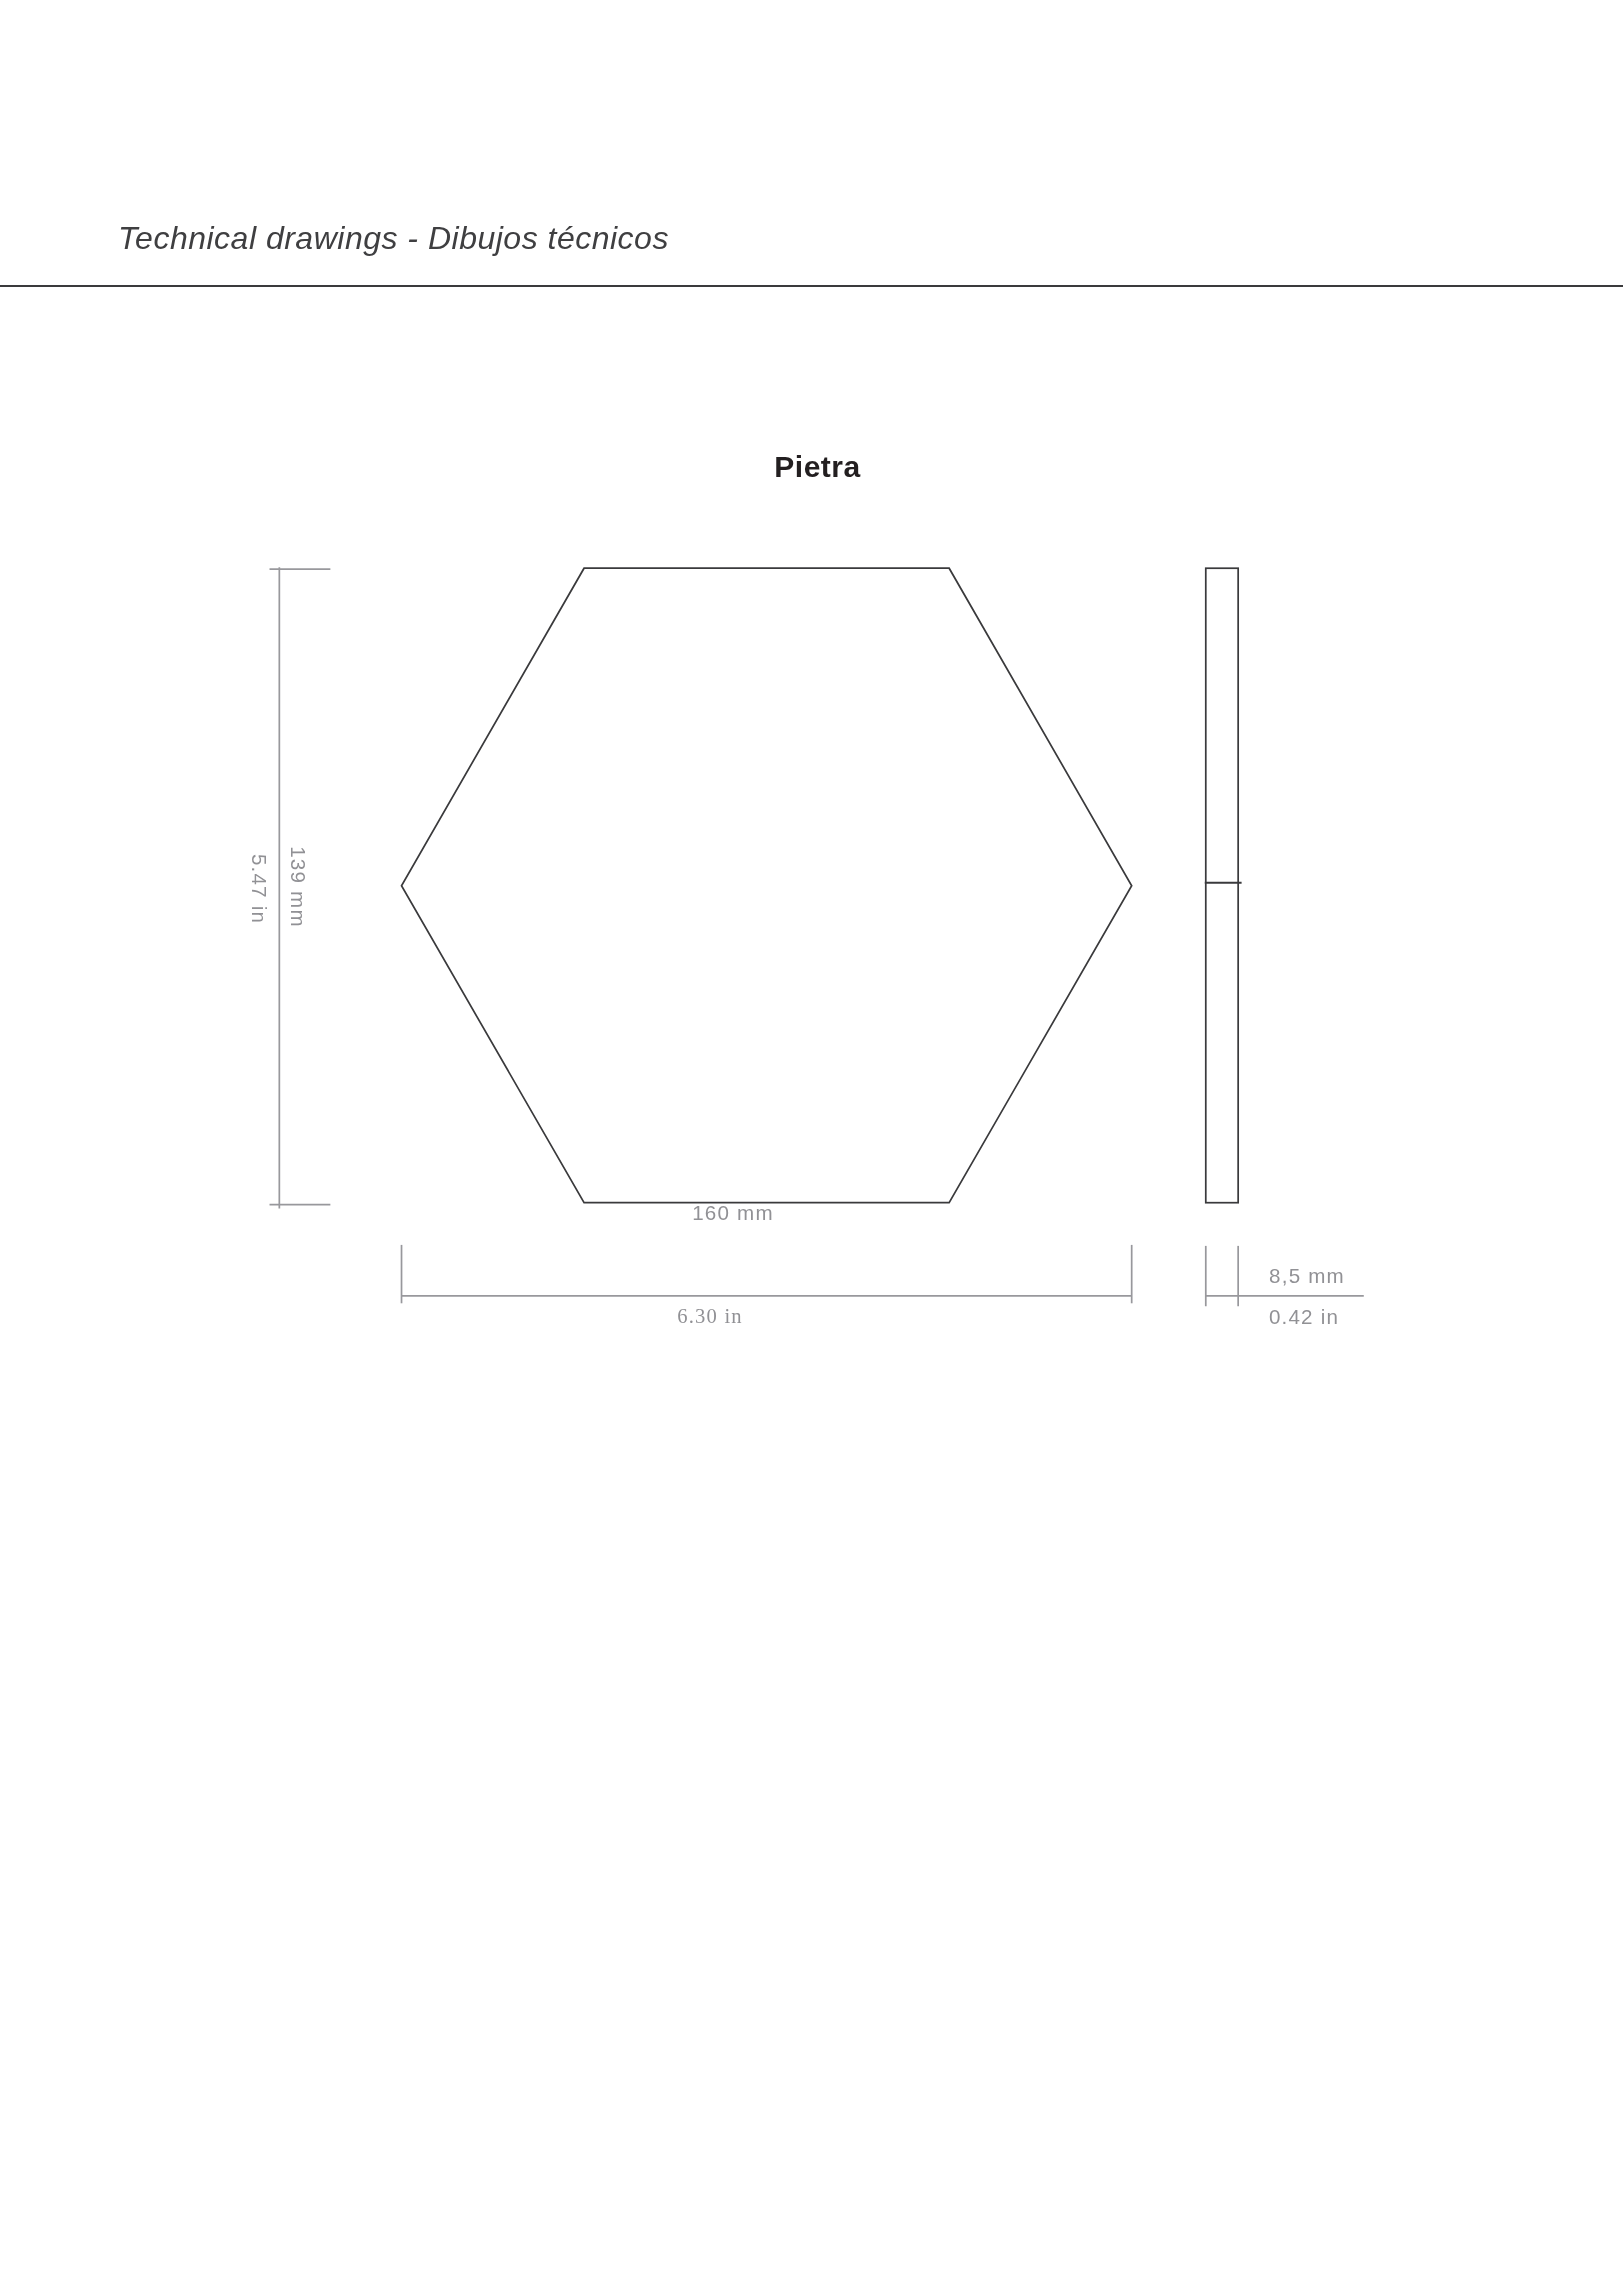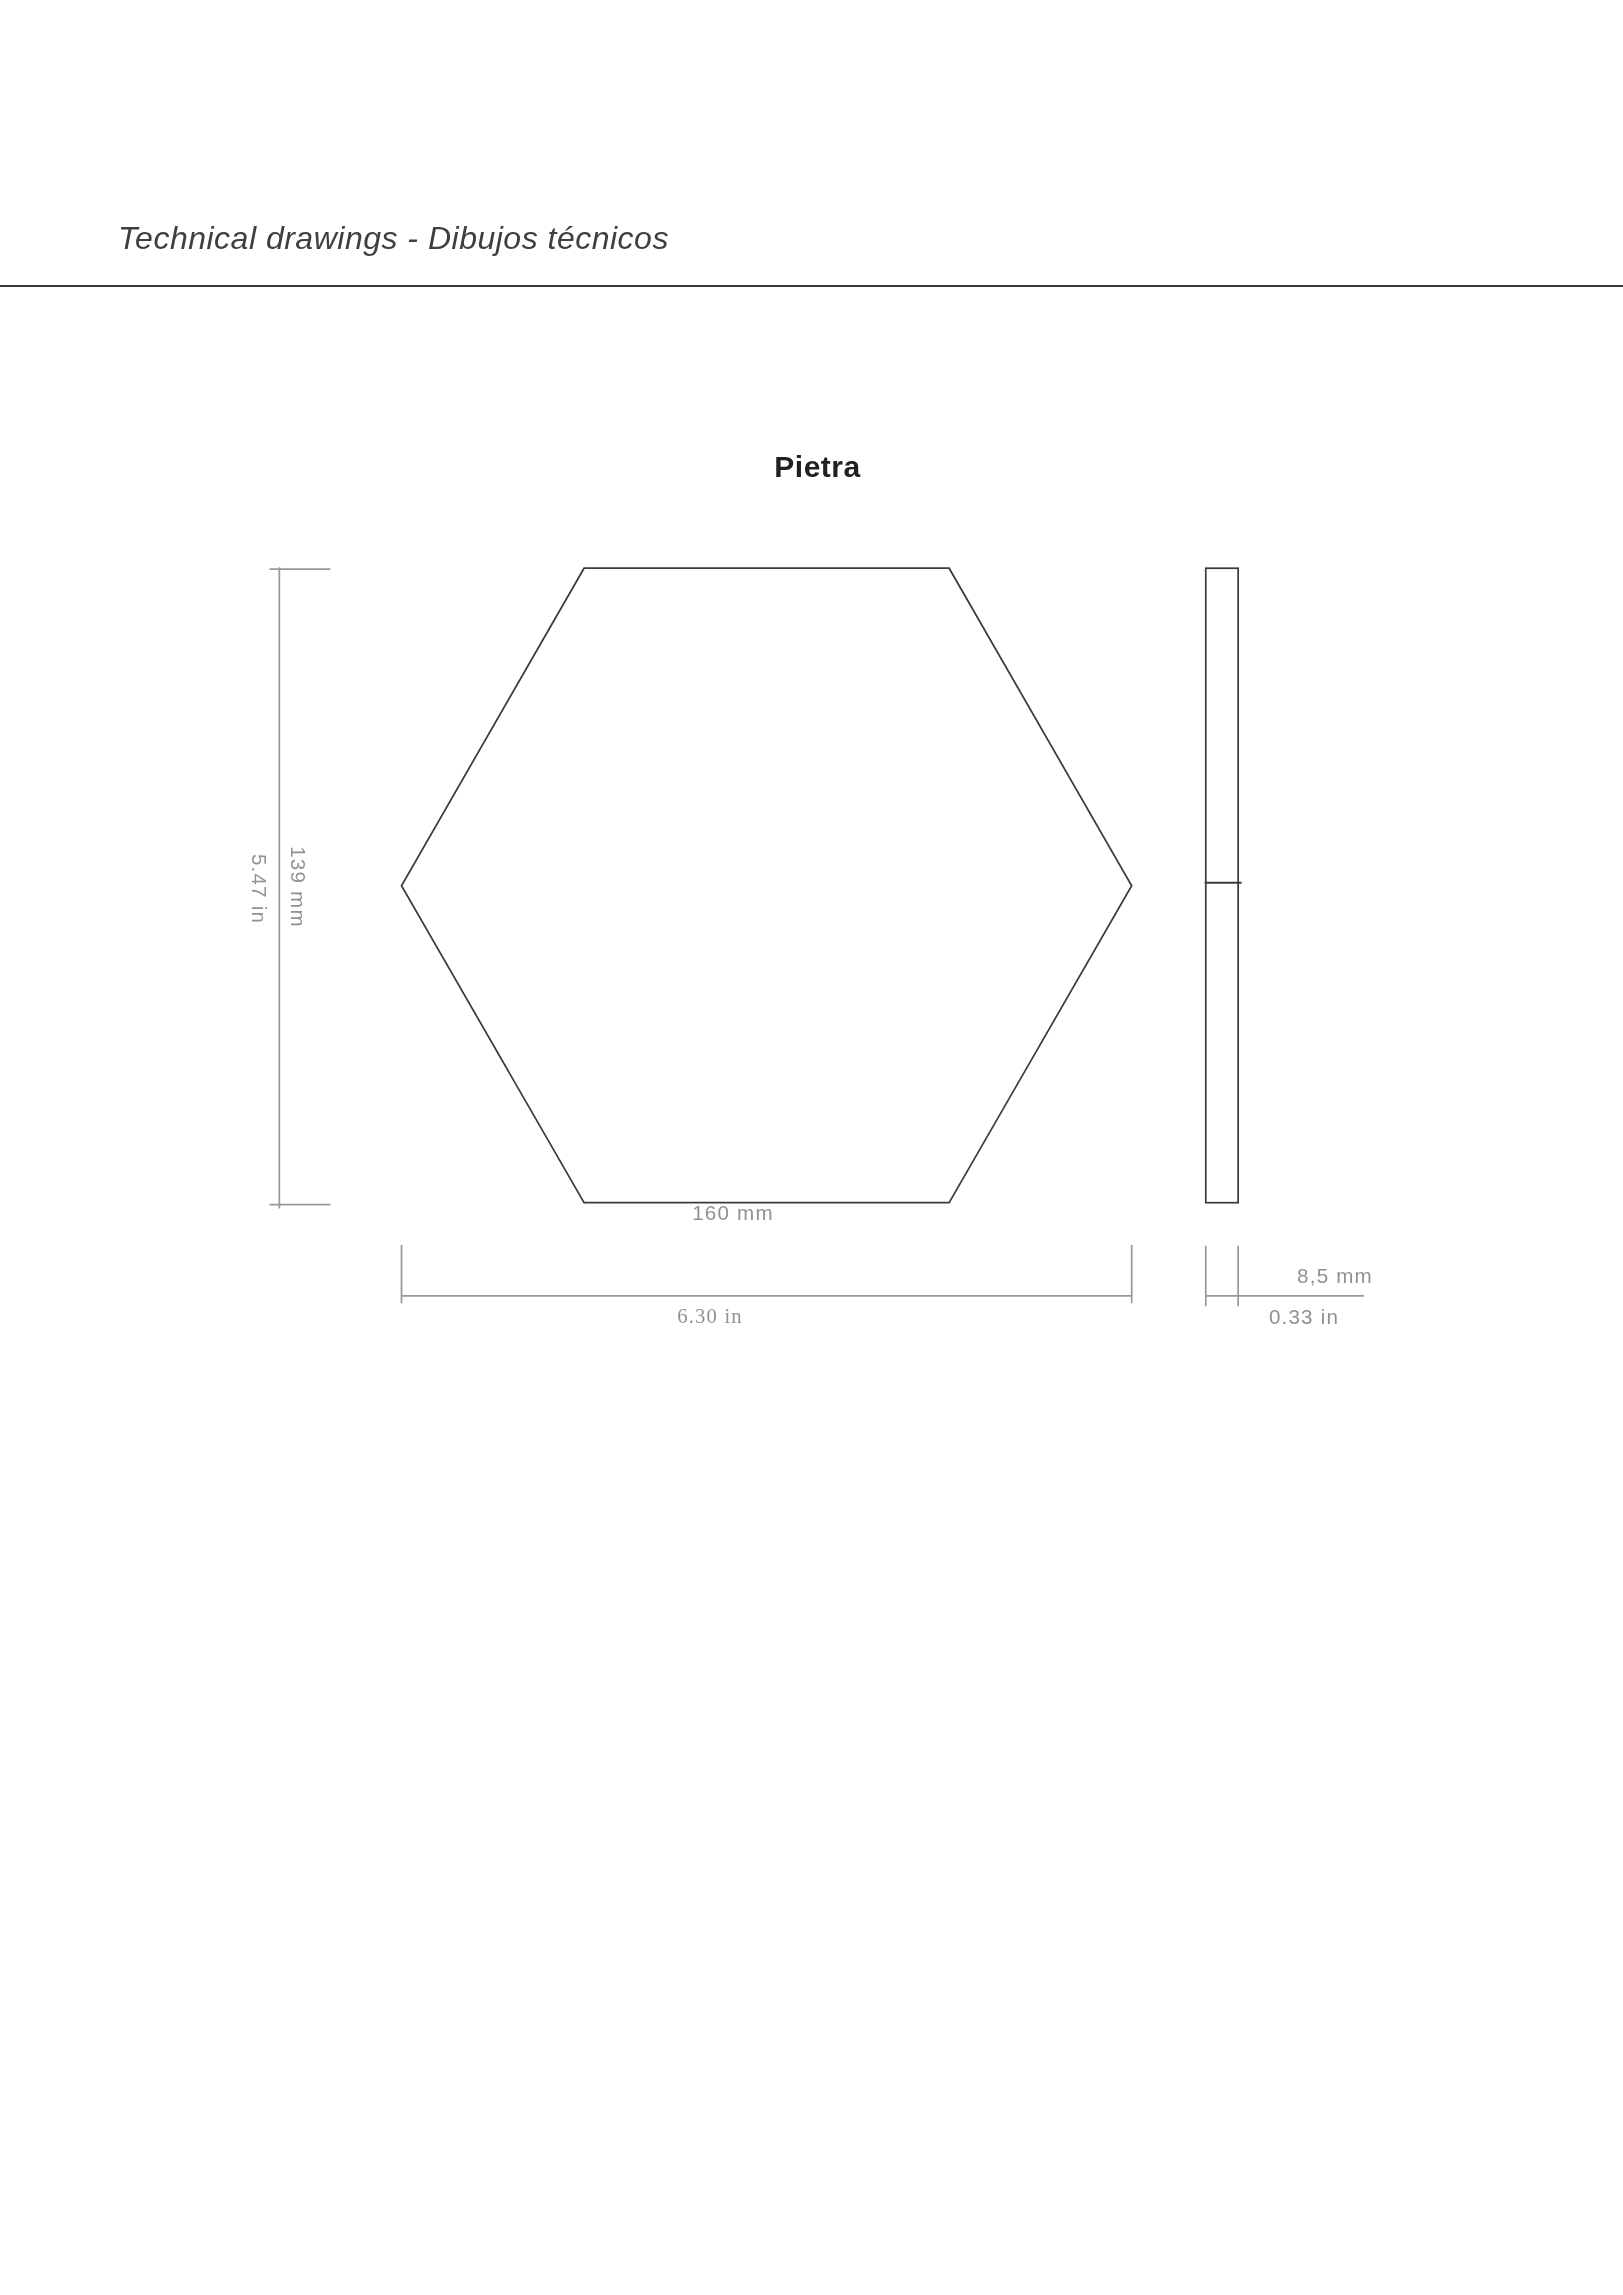--- a/index.html
+++ b/index.html
@@ -121,20 +121,20 @@
   </svg>
 
   <div class="abs dim-label vertical" style="left:298px; top:887px;">139 mm</div>
 
   <div class="abs dim-label vertical" style="left:259px; top:889px;">5.47 in</div>
 
   <div class="abs dim-label" style="left:733px; top:1213px;">160 mm</div>
 
   <div class="abs dim-label" style="left:710px; top:1316px;font-family:Liberation Serif, serif;">6.30 in</div>
 
-  <div class="abs dim-label" style="left:1307px; top:1276px;margin-left:28px;">8,5 mm</div>
+  <div class="abs dim-label" style="left:1307px; top:1276px;">8,5 mm</div>
 
-  <div class="abs dim-label" style="left:1304px; top:1317px;">0.33 in</div>
+  <div class="abs dim-label" style="left:1304px; top:1317px;">0.42 in</div>
 
   <div id="page-number" class="abs">28</div>
 
 </div>
 
 
 </body></html>

